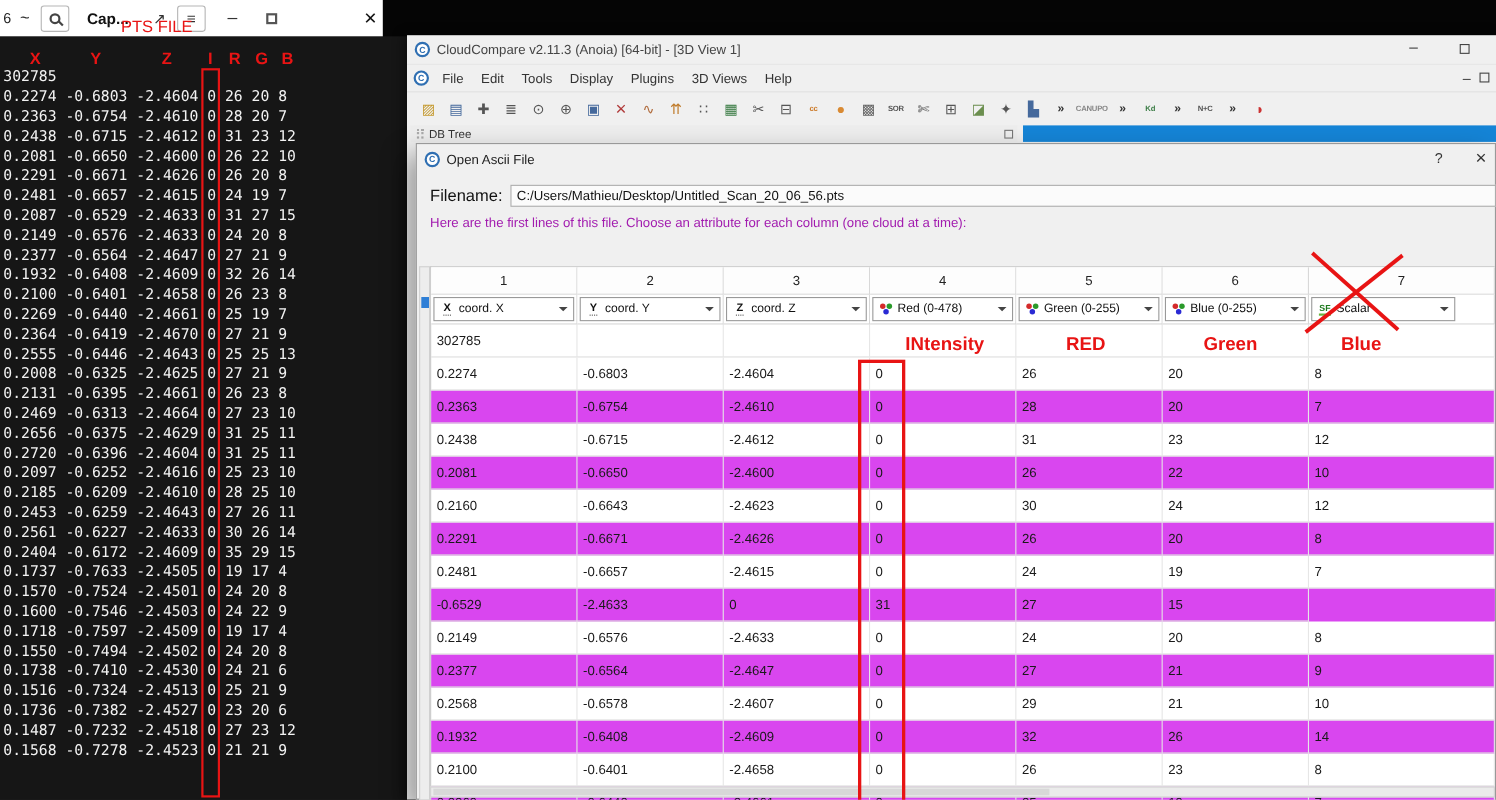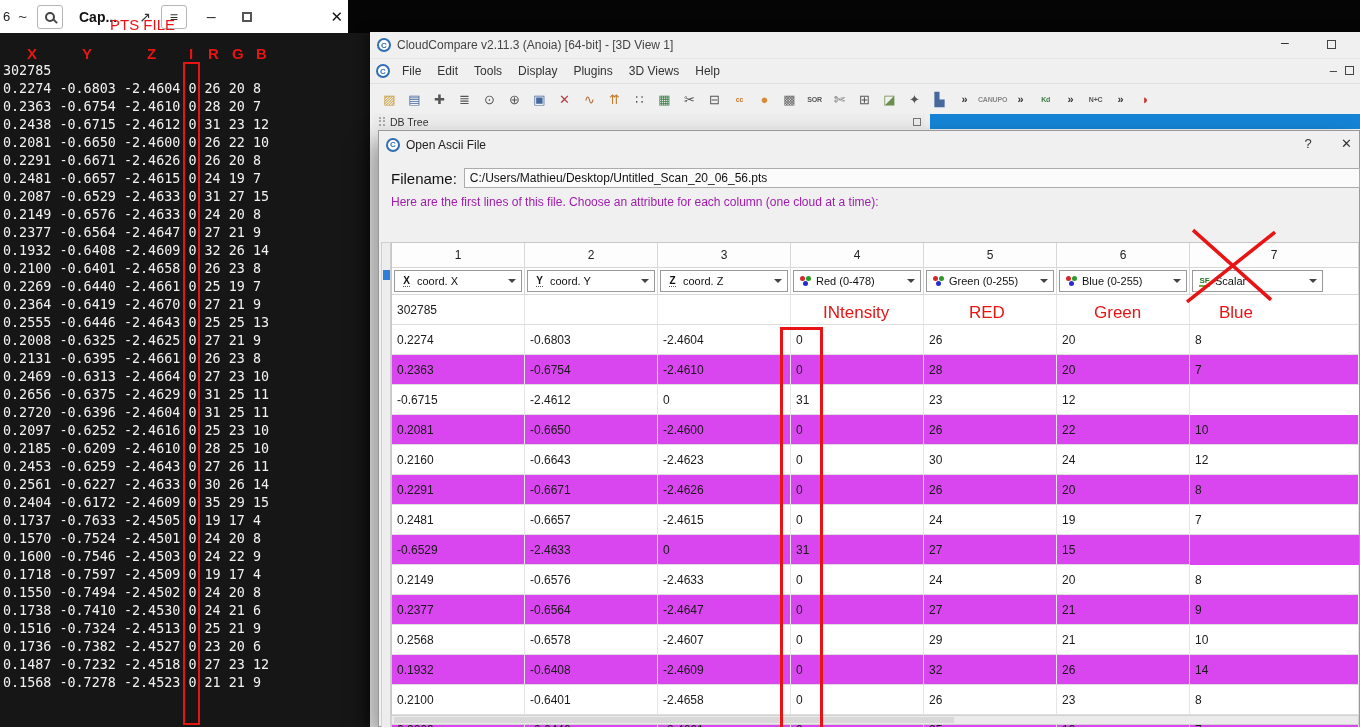--- a/index.html
+++ b/index.html
@@ -102,21 +102,21 @@
   .cdots i:nth-child(2){right:0;top:0;background:#2a9a2a}
   .cdots i:nth-child(3){left:3px;bottom:0;background:#2a2ad4}
   .clabel{font-size:11px;color:#111;flex:1;white-space:nowrap;overflow:hidden}
   .carrow{width:14px;min-width:14px;display:inline-flex;justify-content:center}
   .carrow::after{content:"";border:4px solid transparent;border-top-color:#444;margin-top:4px}
   .td{height:30px;line-height:30px;font-size:12px;color:#1a1a1a;padding-left:5px;overflow:hidden;
       border-right:1px solid #e6e6e6;border-bottom:1px solid #dedede}
   .rows .trow:nth-child(2n+3){background:#d946ef}
 
   
-  .note{position:absolute;font-size:17px;font-weight:400;color:var(--annotation-red);pointer-events:none;z-index:5}
+  .note{position:absolute;font-size:17px;font-weight:700;color:var(--annotation-red);pointer-events:none;z-index:5}
   .n-int{left:442px;top:61px}.n-red{left:588px;top:61px}.n-grn{left:713px;top:61px}.n-blu{left:838px;top:61px}
   .data-redbox{position:absolute;left:399px;top:85px;width:43px;height:414px;
                border:3px solid var(--annotation-red);pointer-events:none;z-index:5}
   .red-x{position:absolute;left:800px;top:-16px;width:100px;height:80px;pointer-events:none;z-index:6;overflow:visible}
   .red-x line{stroke:var(--annotation-red);stroke-width:3.5}
   .hscroll{position:absolute;left:12px;right:0;bottom:1px;height:10px;background:#ebebeb;border:1px solid #d2d2d2}
   .hthumb{position:absolute;left:2px;top:1px;bottom:1px;width:58%;background:#d8d8d8;display:block}
 </style>
 </head>
 <body>
@@ -464,20 +464,21 @@
               <div class="trow g7">
               <span class="td">0.2363</span>
               <span class="td">-0.6754</span>
               <span class="td">-2.4610</span>
               <span class="td">0</span>
               <span class="td">28</span>
               <span class="td">20</span>
               <span class="td">7</span>
             </div>
               <div class="trow g7">
+              <span class="td">0.2438</span>
               <span class="td">-0.6715</span>
               <span class="td">-2.4612</span>
               <span class="td">0</span>
               <span class="td">31</span>
               <span class="td">23</span>
               <span class="td">12</span>
             </div>
               <div class="trow g7">
               <span class="td">0.2081</span>
               <span class="td">-0.6650</span>

